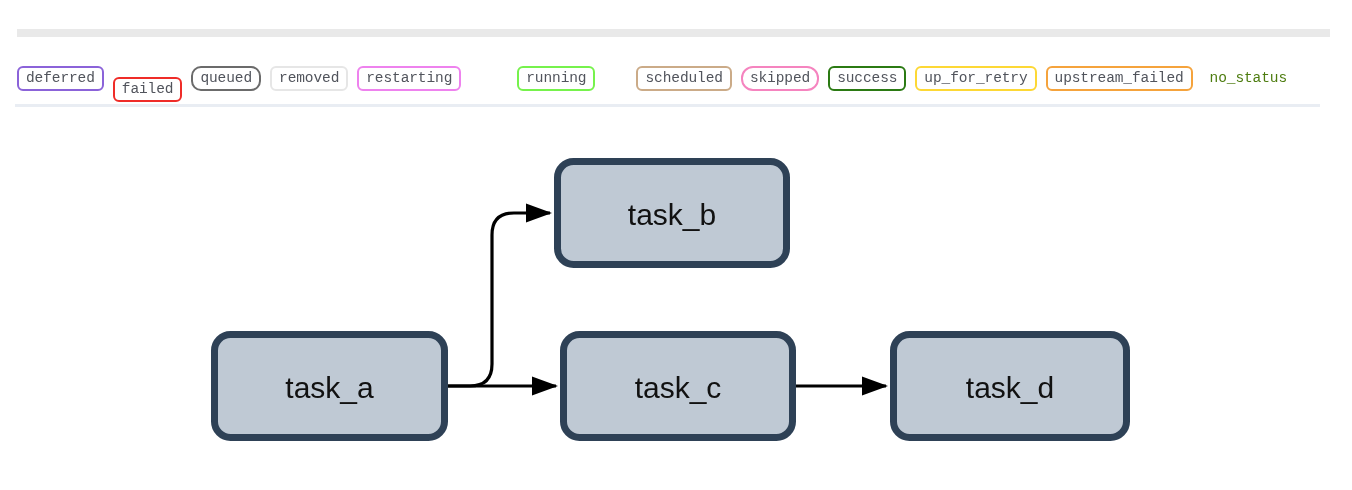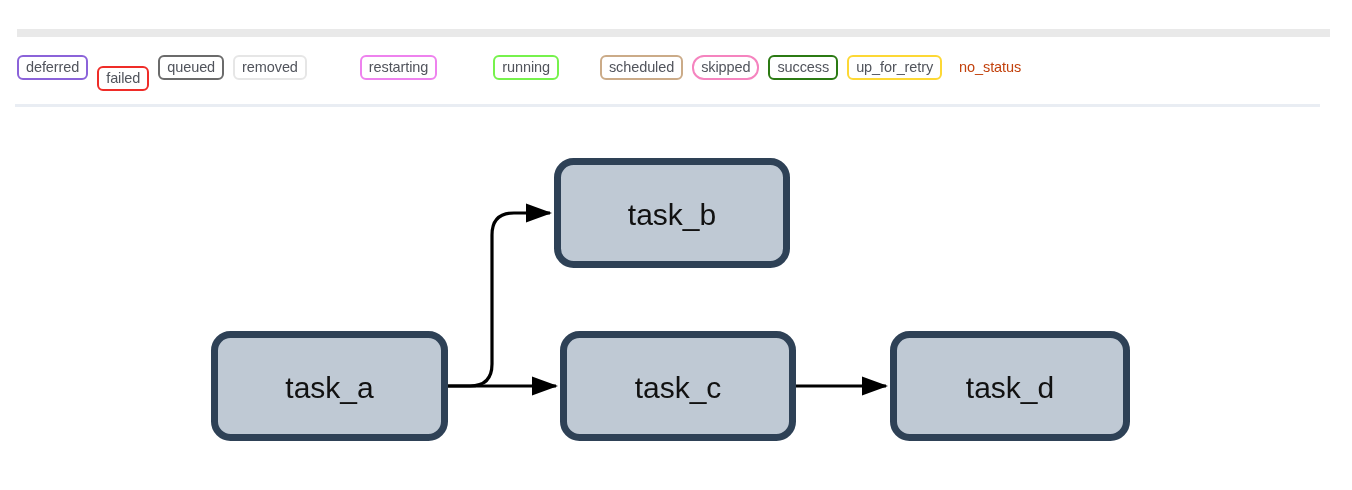--- a/index.html
+++ b/index.html
@@ -25,47 +25,48 @@
     width: 1313px;
     height: 8px;
     background: #e9e9e9;
     border-radius: 0px;
   }
 
   
   #legend {
     position: absolute;
     left: 17px;
-    top: 49px;
+    top: 60px;
     width: 1318px;
     height: 36px;
     display: flex;
     flex-direction: row;
     align-items: center;
     gap: 9px;
     white-space: nowrap;
+    font-family: Liberation Mono, monospace;
   }
   .legend-item {
     display: inline-flex;
     align-items: center;
     justify-content: center;
     height: 25px;
     padding: 0 7px;
     border: 2px solid transparent;
     border-radius: 6px;
     background: #ffffff;
     font-size: 14.5px;
     line-height: 1;
     color: #51545c;
     letter-spacing: -0.1px;
   }
   .legend-item.plain {
     border-color: transparent;
     padding-left: 6px;
-    color: #c2410c;
+    color: #4d7c0f;
   }
 
   
   #legend-separator {
     position: absolute;
     left: 15px;
     top: 104px;
     width: 1305px;
     height: 3px;
     background: #e9edf3;
@@ -101,28 +102,29 @@
   .edge-head { fill: #000000; stroke: none; }
 </style>
 </head>
 <body>
 
 <div id="top-bar"></div>
 
 <div id="legend">
     <div class="legend-item" style="border-color: rgb(139, 99, 217);">deferred</div>
     <div class="legend-item" style="border-color: rgb(239, 44, 40); margin-top: 23px;">failed</div>
-    <div class="legend-item" style="border-color: rgb(107, 107, 107);">queued</div>
+    <div class="legend-item" style="border-color: rgb(107, 107, 107); border-radius: 10px;">queued</div>
     <div class="legend-item" style="border-color: rgb(230, 230, 230);">removed</div>
-    <div class="legend-item" style="border-color: rgb(238, 130, 238); margin-left: 44px;">restarting</div>
+    <div class="legend-item" style="border-color: rgb(238, 130, 238);">restarting</div>
     <div class="legend-item" style="border-color: rgb(118, 242, 76); margin-left: 47px;">running</div>
     <div class="legend-item" style="border-color: rgb(203, 171, 136); margin-left: 32px;">scheduled</div>
     <div class="legend-item" style="border-color: rgb(245, 132, 191); border-radius: 12px;">skipped</div>
     <div class="legend-item" style="border-color: rgb(43, 122, 19);">success</div>
     <div class="legend-item" style="border-color: rgb(253, 216, 53);">up_for_retry</div>
+    <div class="legend-item" style="border-color: rgb(245, 163, 60);">upstream_failed</div>
     <div class="legend-item plain" style="border: 2px solid transparent;">no_status</div>
   </div>
 
 <div id="legend-separator"></div>
 
 <div id="graph">
   <svg id="graph-svg" width="1352" height="372" viewBox="0 0 1352 372">
       <g>
         <path d="M 448 268 L 556 268" class="edge-path"></path>
         <path d="M 558 268 L 532 258.5 L 532 277.5 Z" class="edge-head"></path>

